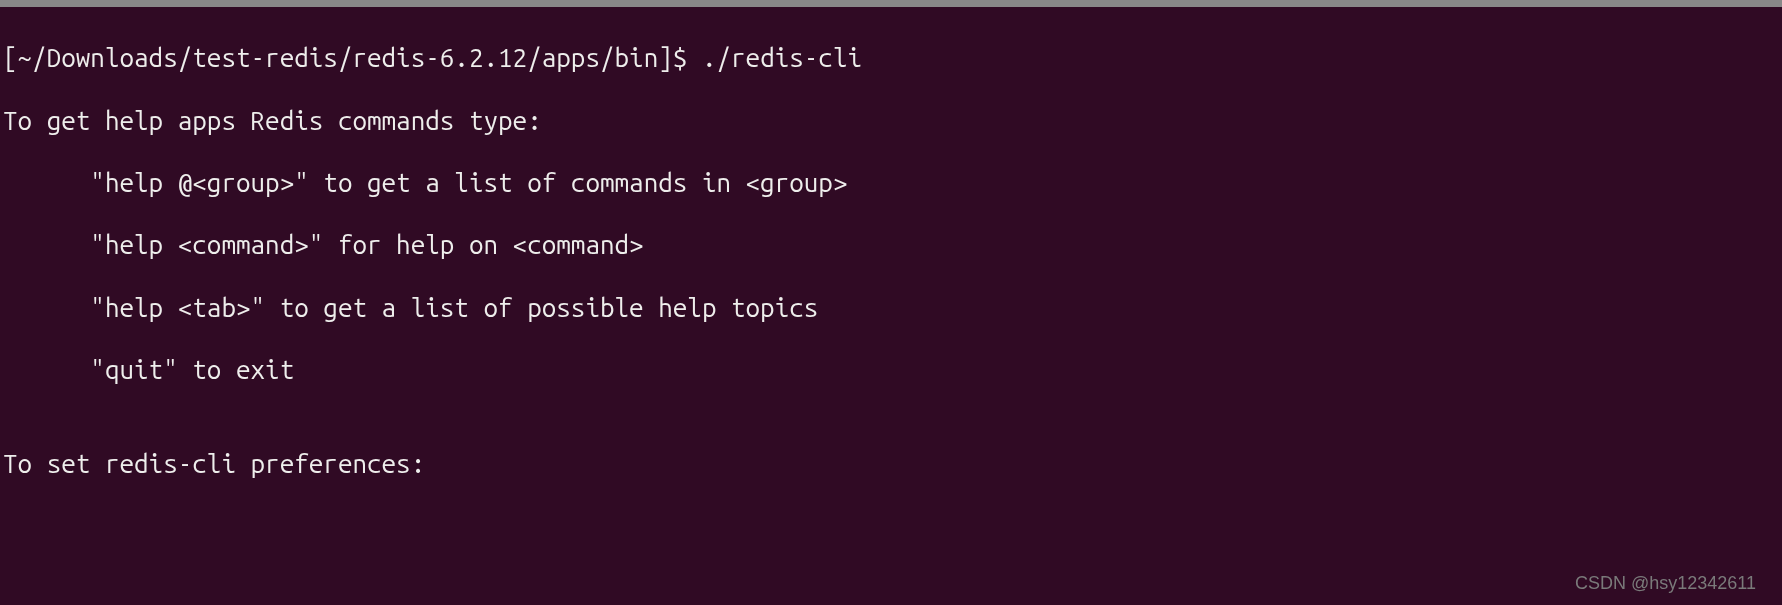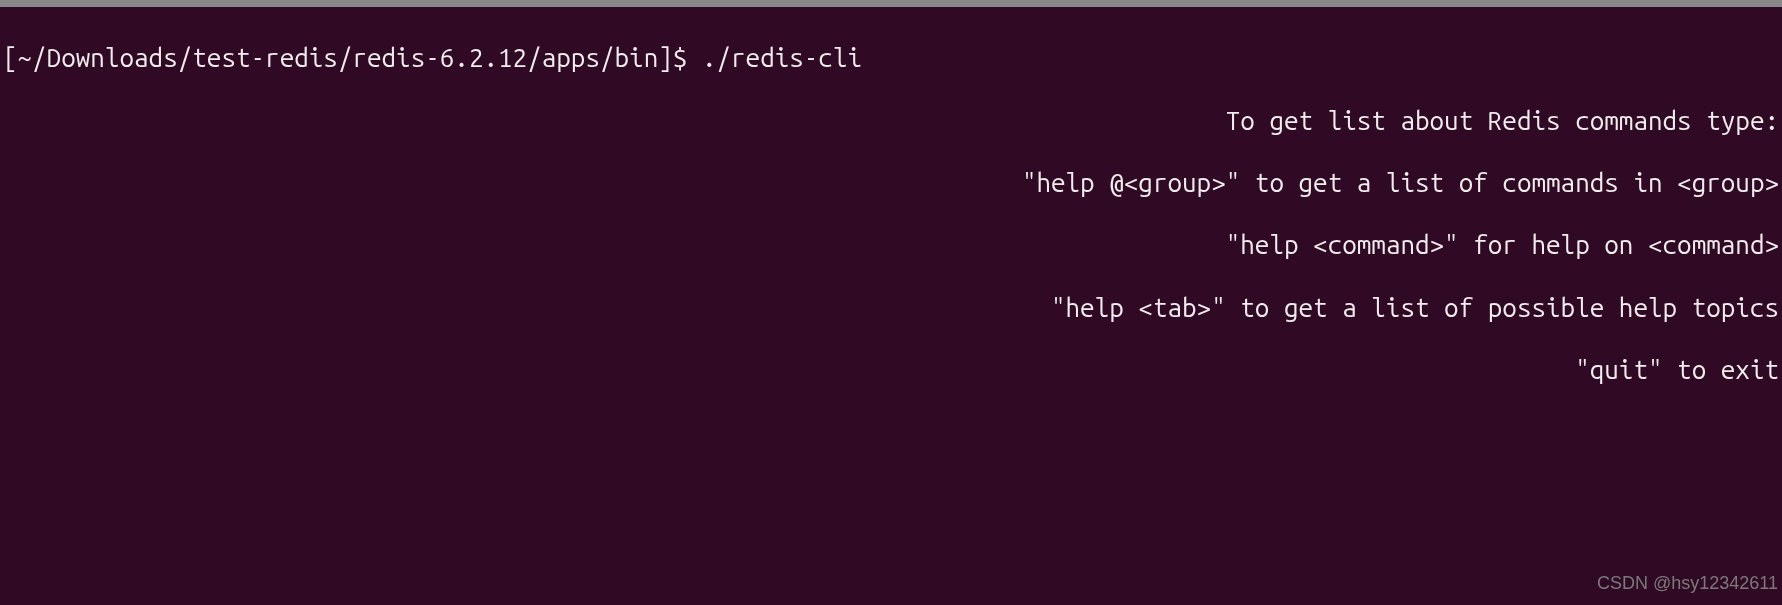--- a/index.html
+++ b/index.html
@@ -23,46 +23,46 @@
       height: 7px;
       background: #888888;
       width: 100%;
     }
     .terminal {
       padding: 4px 3px;
       white-space: pre;
     }
     .white {
       color: #eeeeec;
-      text-align: right;
     }
     .watermark {
       position: absolute;
-      right: 4px;
+      right: 26px;
       bottom: 10px;
       font-family: sans-serif;
       font-size: 18px;
       color: #7a7a7a;
     }
     .line {
       display: block;
     }
   </style>
 </head>
 <body>
 
 <div class="top-border"></div>
 
 <div class="terminal">
 <span class="line"><span class="white">[~/Downloads/test-redis/redis-6.2.12/apps/bin]$ </span><span class="white">./redis-cli</span></span>
-<span class="line white">To get list about Redis commands type:</span>
+<span class="line white">To get help apps Redis commands type:</span>
 <span class="line white">      "help @&lt;group&gt;" to get a list of commands in &lt;group&gt;</span>
 <span class="line white">      "help &lt;command&gt;" for help on &lt;command&gt;</span>
 <span class="line white">      "help &lt;tab&gt;" to get a list of possible help topics</span>
 <span class="line white">      "quit" to exit</span>
 <span class="line white"></span>
+<span class="line white">To set redis-cli preferences:</span>
 
 
 
 
 </div>
 
 <div class="watermark">CSDN @hsy12342611</div>
 
 </body></html>

